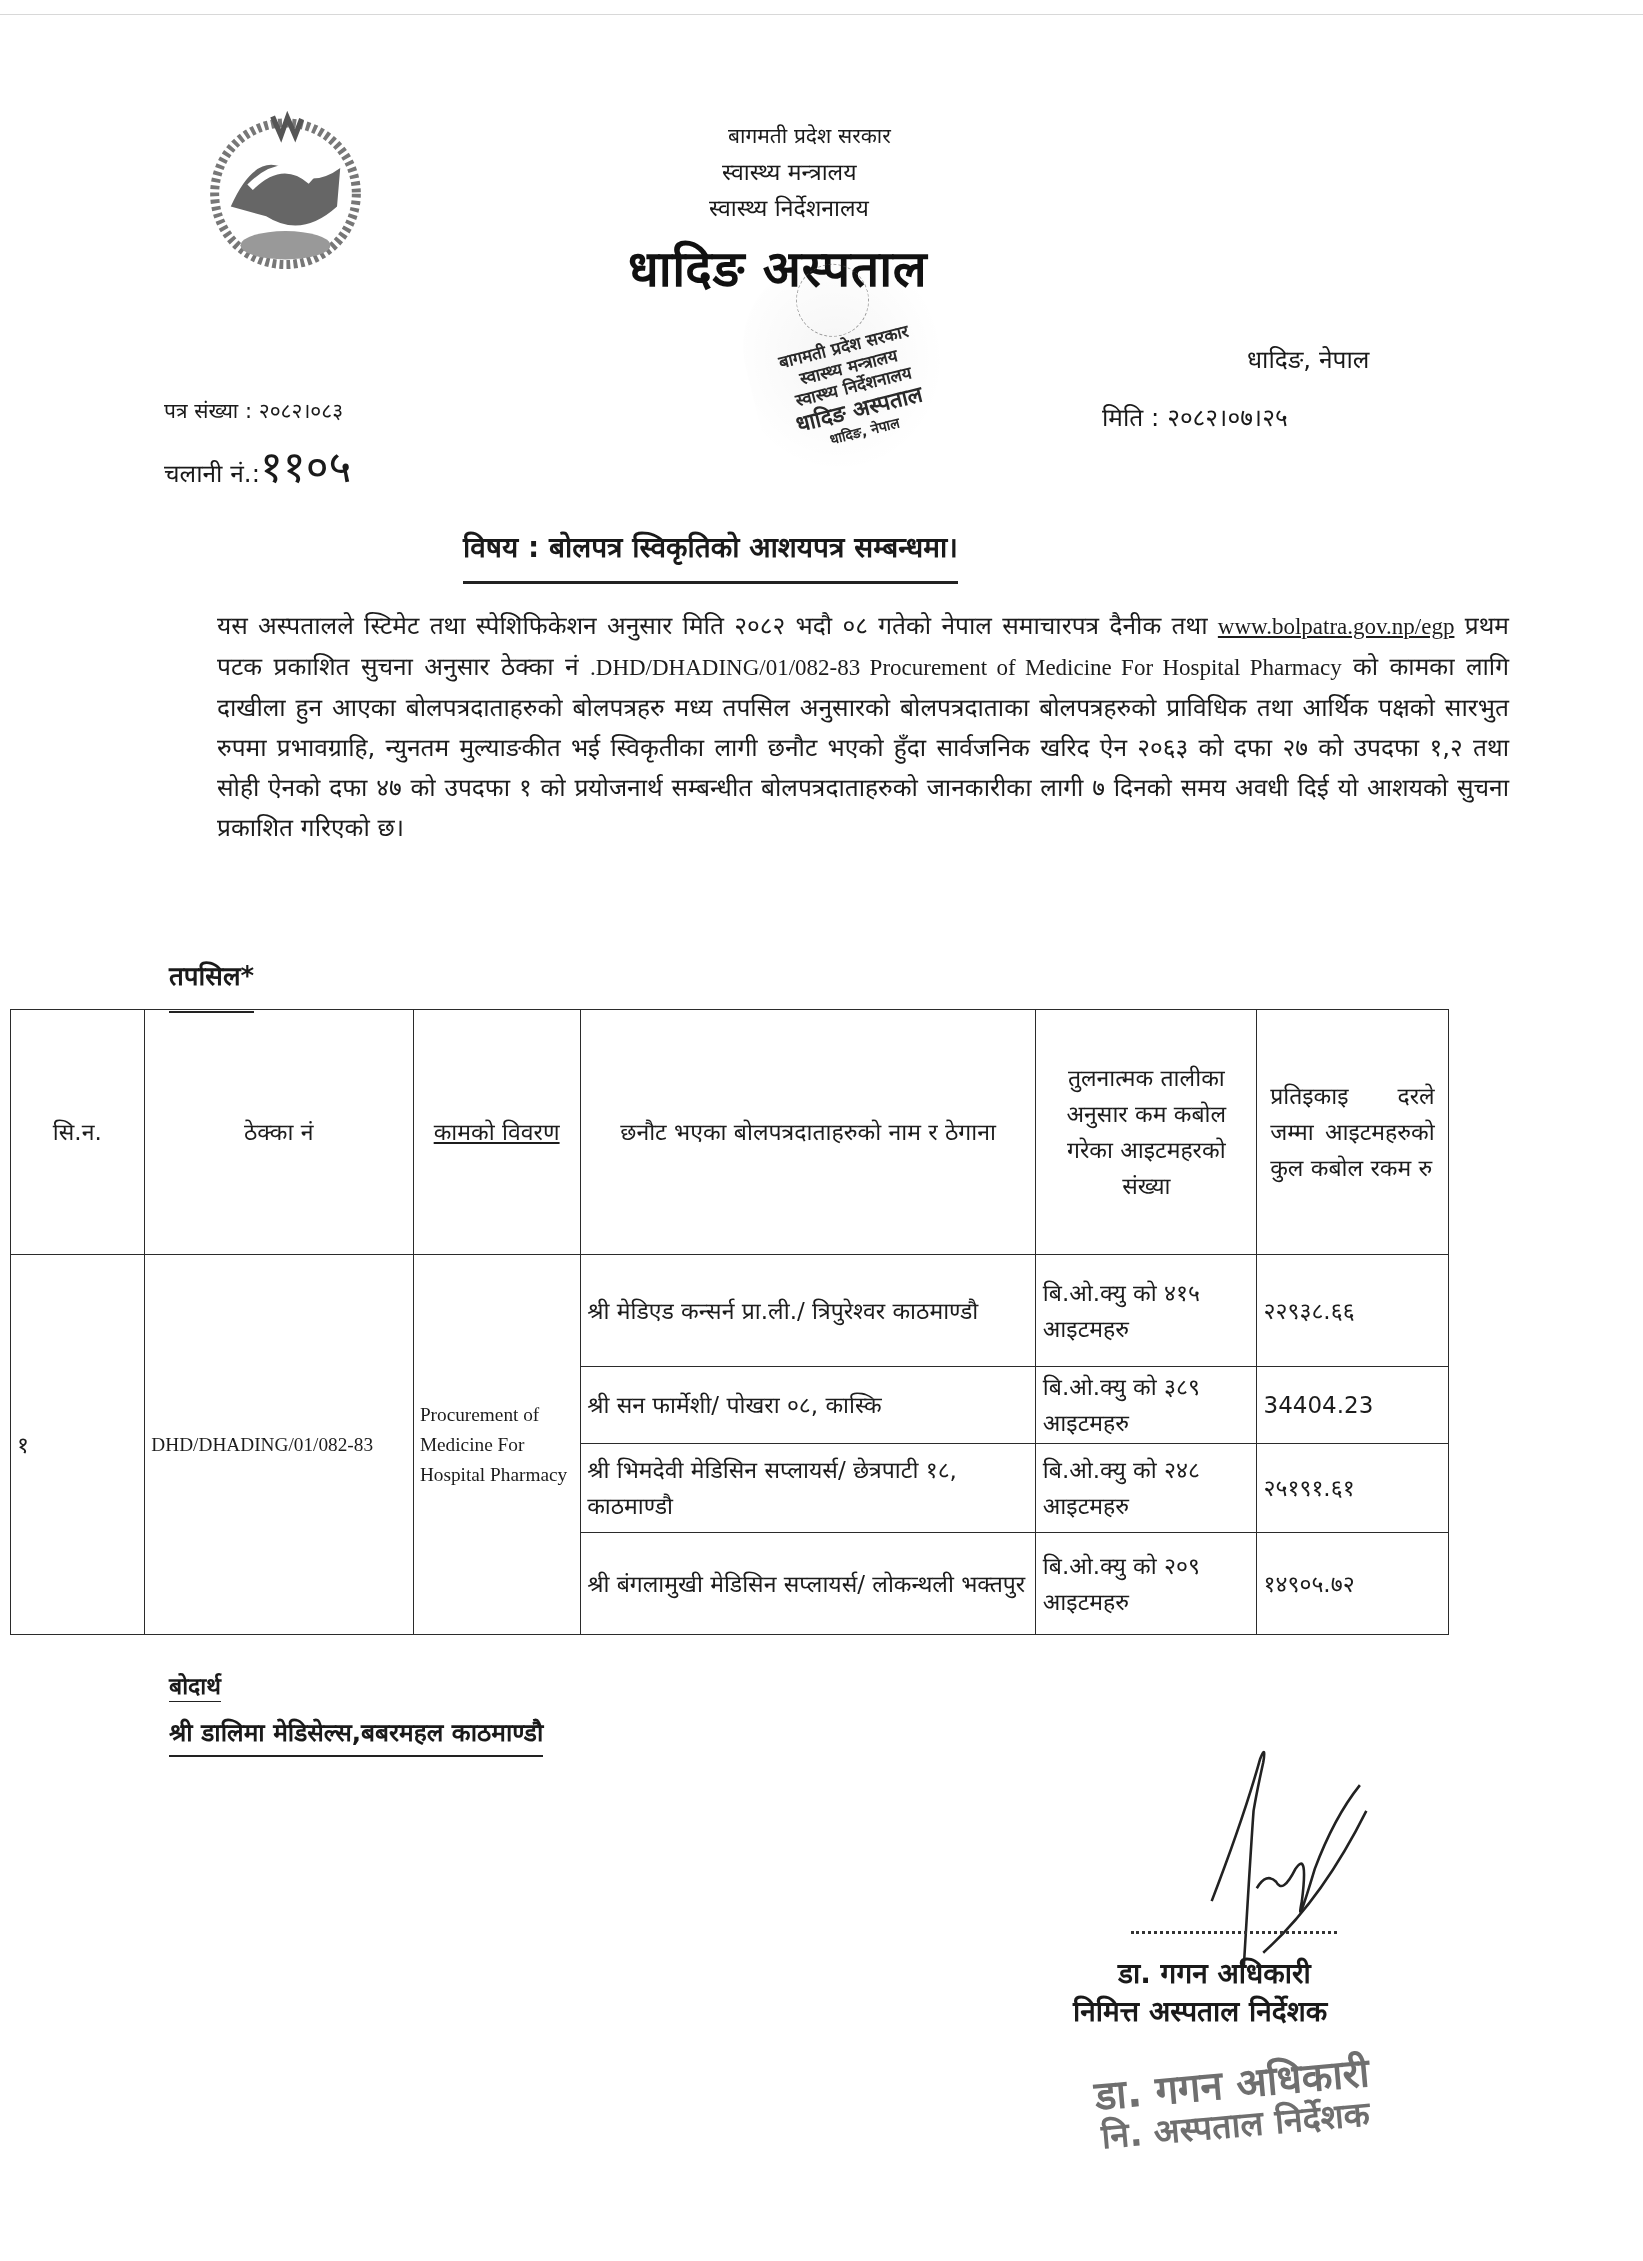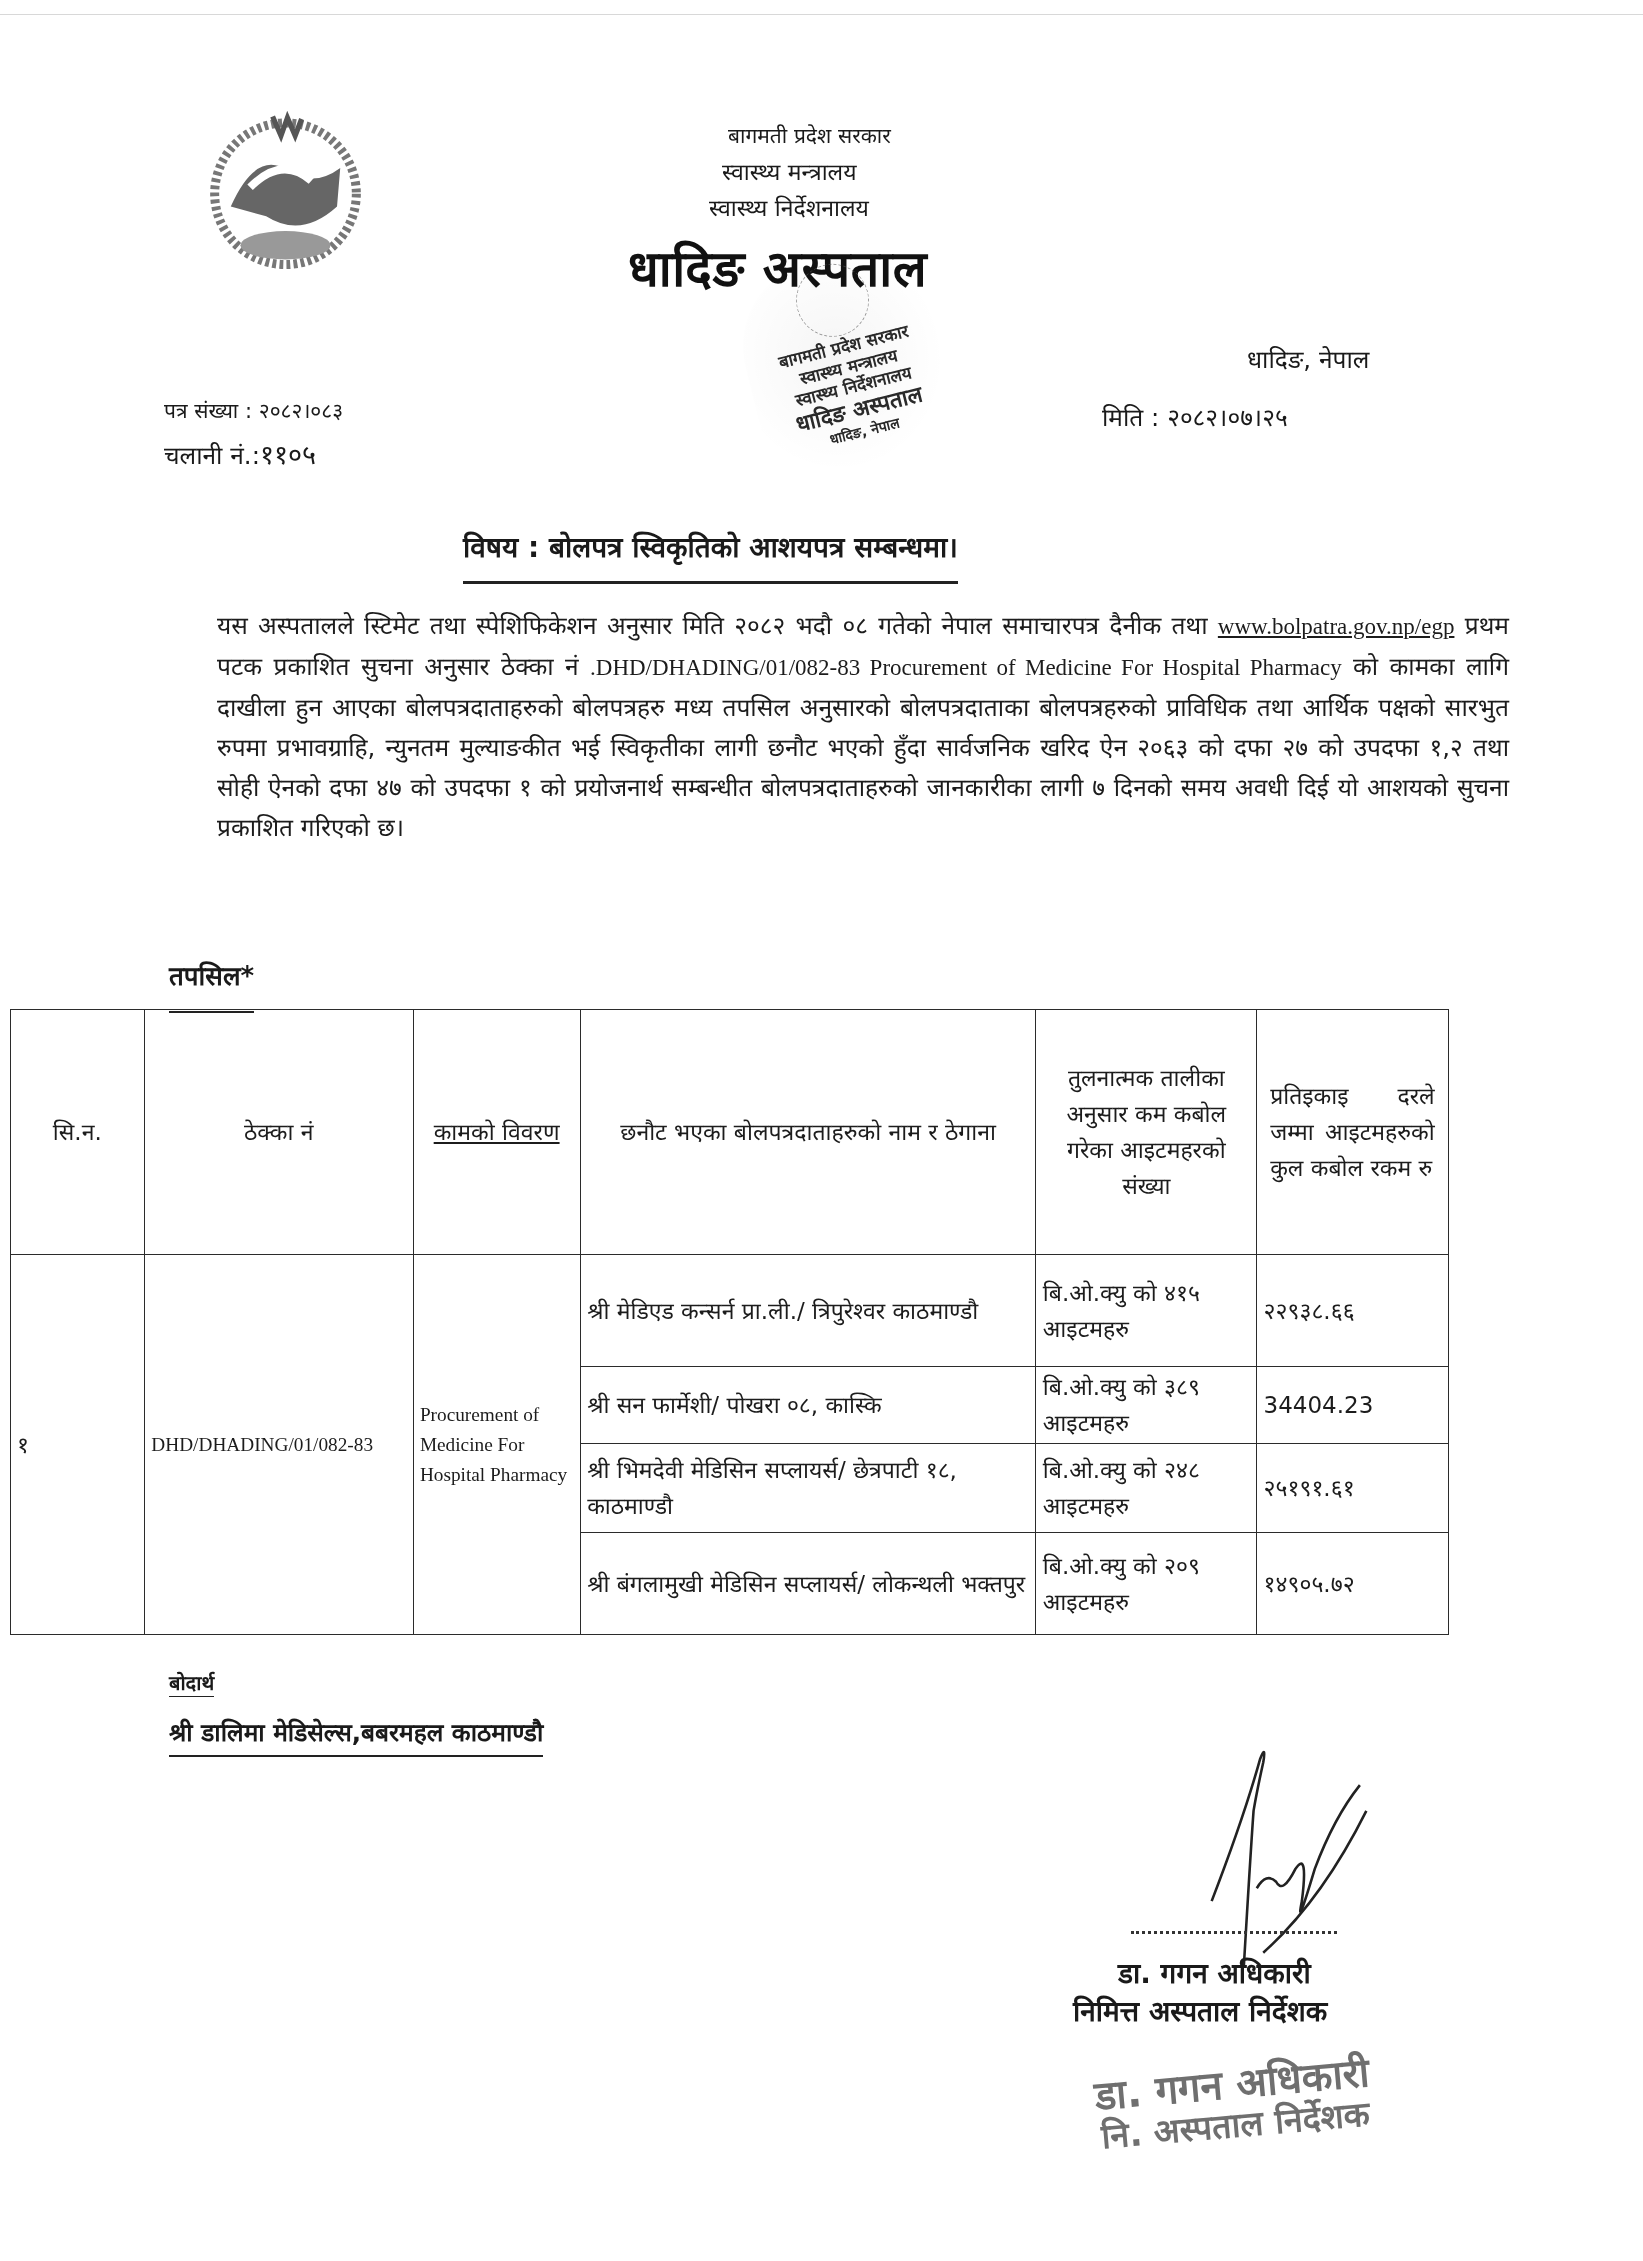--- a/index.html
+++ b/index.html
@@ -22,21 +22,21 @@
   .stamp .st-emblem { margin: 3.9px auto 1.3px; width: 71px; height: 71px; border-radius: 50%;
            border: 1.9px dashed #555; opacity: 0.55; }
   .stamp div.sl { font-size: 17px; line-height: 20.6px; }
   .stamp div.sl-big { font-size: 22px; line-height: 26px; }
   .stamp div.sl-sm { font-size: 14px; line-height: 18px; }
 
   .location { left: 1247px; top: 342px; font-size: 24.5px; }
   .ref-no { left: 164px; top: 396px; font-size: 21px; }
   .date { left: 1102px; top: 400px; font-size: 24.5px; }
   .dispatch { left: 164px; top: 435px; font-size: 24.5px; }
-  .dispatch .num { font-size: 27px; font-family: "DejaVu Serif", serif; }
+  .dispatch .num { font-size: 44px; font-family: "DejaVu Serif", serif; }
 
   .subject { left: 463px; top: 527px; font-size: 28px; font-weight: bold;
              border-bottom: 3.2px solid #222; padding-bottom: 16px; }
 
   .body-text { left: 169px; top: 606px; width: 1292px; font-size: 24.5px; line-height: 40px;
                text-align: justify; color: #1c1c1c; margin-left: 48px; }
   .body-text .link { text-decoration: underline; font-family: "Liberation Serif", serif; font-size: 23px; }
   .body-text .latin { font-family: "Liberation Serif", serif; font-size: 23px; }
 
   .tapsil { left: 169px; top: 957px; font-size: 26px; font-weight: bold;
@@ -49,21 +49,21 @@
   table.bids thead th { height: 244px; }
   .c1 { width: 129px; } .c2 { width: 261px; } .c3 { width: 160px; text-decoration: underline; } .c4 { width: 477px; }
   .c5 { width: 219px; } .c6 { width: 171px; }
   .h6 { text-align: justify !important; text-align-last: left; padding: 0 13px !important; }
   .latin-cell { font-family: "Liberation Serif", serif; font-size: 19.3px !important; line-height: 30px !important; }
   .row-a td.bidder, .row-a td.items, .row-a td.amount { height: 111px; }
   .row-b td { height: 76px; }
   .row-c td { height: 88px; }
   .row-d td { height: 101px; }
 
-  .cc-label { left: 169px; top: 1669px; font-size: 20px; font-weight: bold; border-bottom: 1.9px solid #222; }
+  .cc-label { left: 169px; top: 1669px; font-size: 23px; font-weight: bold; border-bottom: 1.9px solid #222; }
   .cc-name { left: 169px; top: 1715px; font-size: 24.5px; font-weight: bold; border-bottom: 2.6px solid #222; padding-bottom: 7px; }
 
   .signature { left: 1205px; top: 1740px; width: 168px; height: 232px; }
   .sig-dots { left: 1131px; top: 1931px; width: 206px; border-bottom: 3.9px dotted #333; }
   .signer-name { left: 1118px; top: 1953px; font-size: 28px; font-weight: bold; }
   .signer-title { left: 1073px; top: 1991px; font-size: 28px; font-weight: bold; }
   .seal { left: 1096px; top: 2063px; transform: rotate(-5deg); color: #6f6f6f; font-weight: bold;
           text-align: center; }
   .seal .s1 { font-size: 40px; line-height: 43px; }
   .seal .s2 { font-size: 34px; line-height: 39px; }

